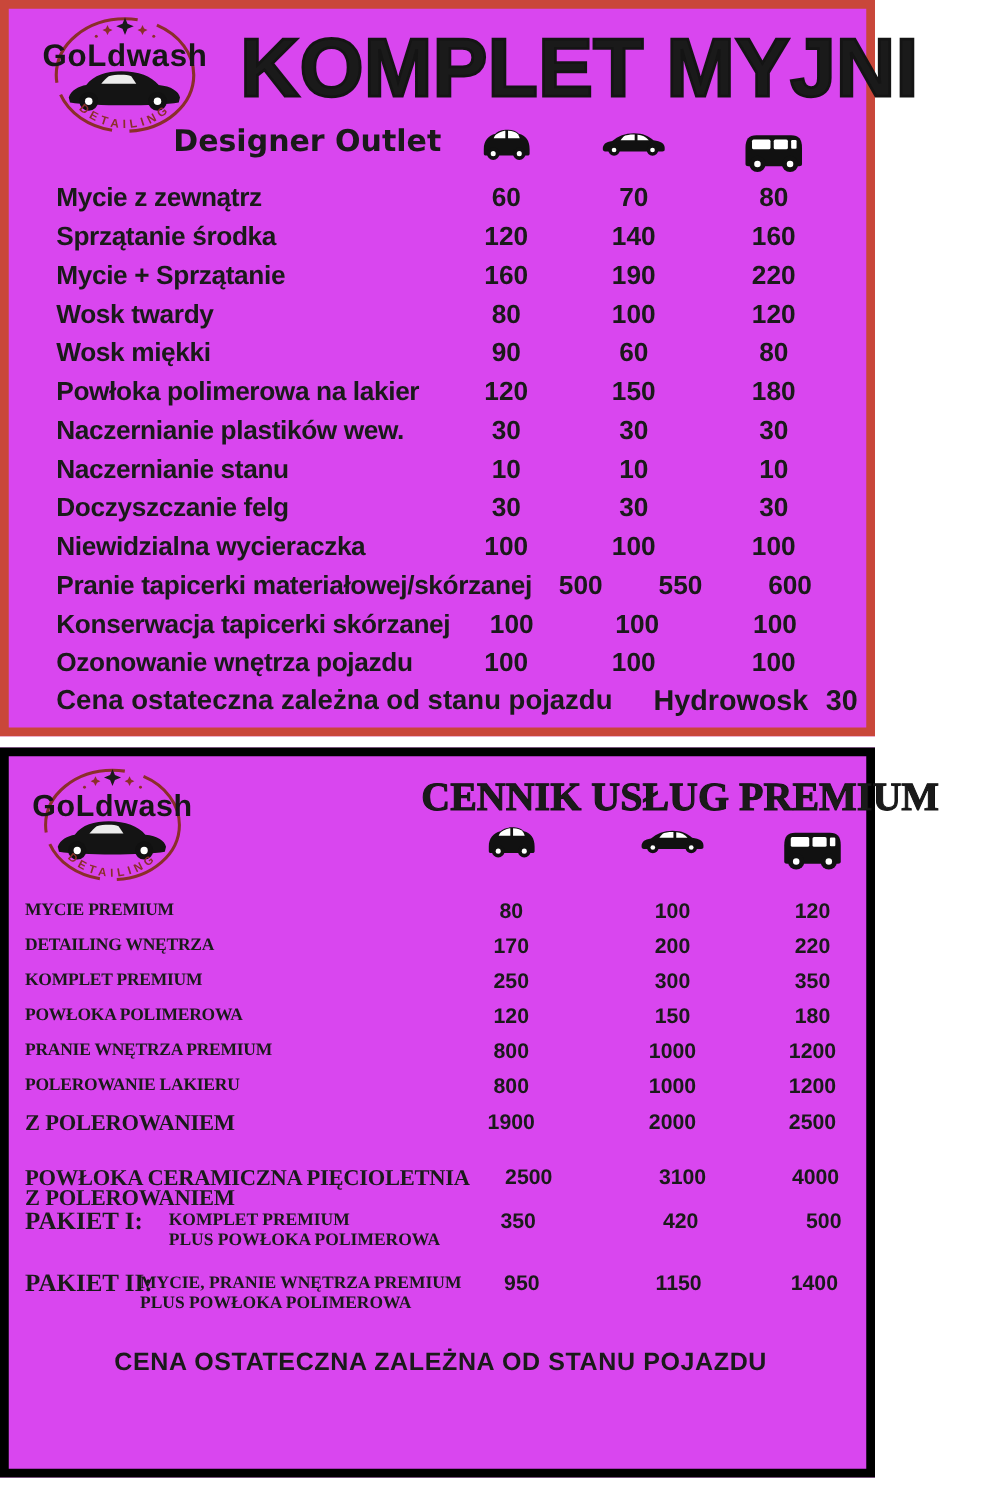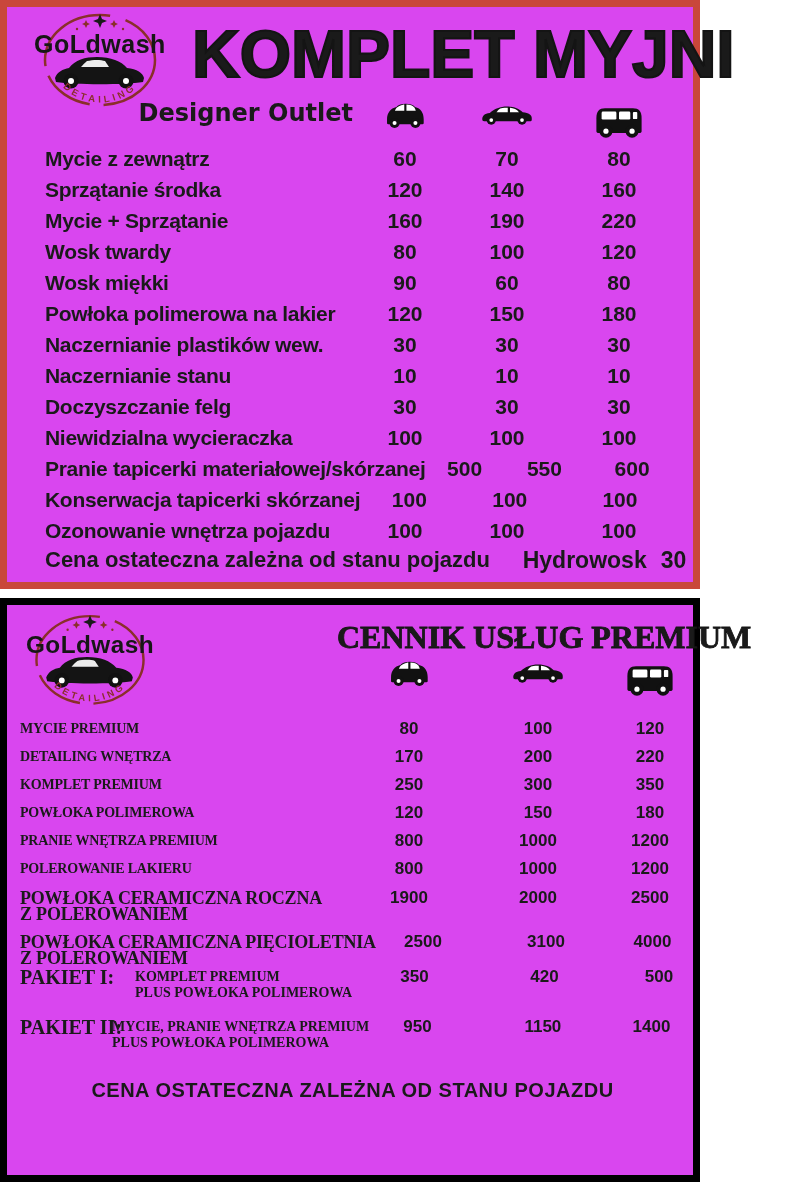--- a/index.html
+++ b/index.html
@@ -301,21 +301,20 @@
         <div class="price b3">1200</div>
       </div>
       <div class="brow">
         <div class="blbl">POLEROWANIE LAKIERU</div>
         <div class="price b1">800</div>
         <div class="price b2">1000</div>
         <div class="price b3">1200</div>
       </div>
       <div class="brow2 m-d1">
         <div class="blbl2">
-          <div>POWŁOKA CERAMICZNA ROCZNA</div>
           <div>Z POLEROWANIEM</div>
         </div>
         <div class="price b1">1900</div>
         <div class="price b2">2000</div>
         <div class="price b3">2500</div>
       </div>
       <div class="brow2 m-d2">
         <div class="blbl2">
           <div>POWŁOKA CERAMICZNA  PIĘCIOLETNIA</div>
           <div>Z POLEROWANIEM</div>

